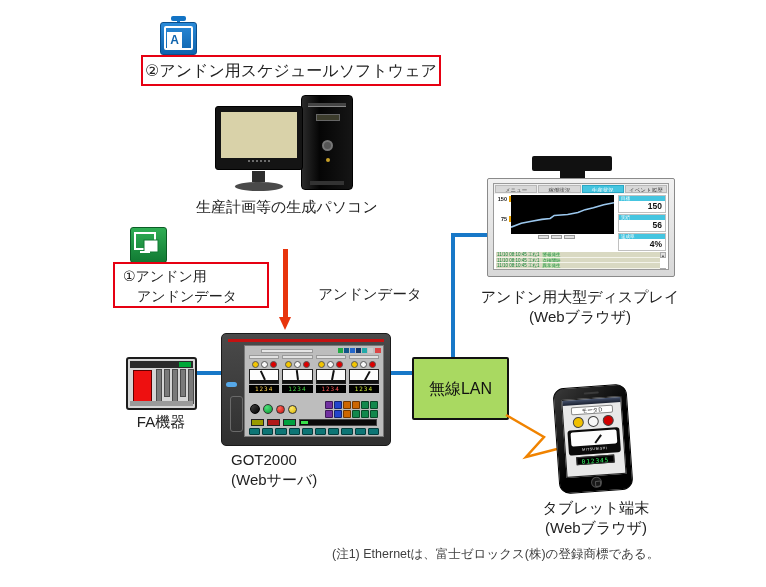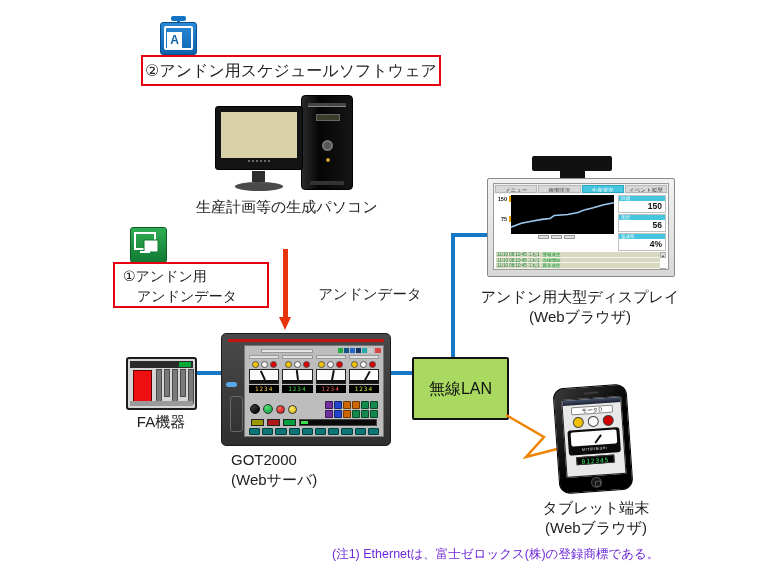--- a/index.html
+++ b/index.html
@@ -152,21 +152,21 @@
   .phone .home { position:absolute; left:31px; bottom:3px; width:11px; height:11px; border-radius:50%; background:#181818; border:1px solid #4a4a4a; }
   .phone .home:before { content:""; position:absolute; left:3px; top:3px; width:4px; height:4px; border:1px solid #555; border-radius:1px; }
 
   
   .lbl { position:absolute; color:#222; }
   .pc-label { left:196px; top:198px; width:200px; font-size:15px; text-align:left; }
   .got-label { left:231px; top:450px; width:150px; font-size:15px; line-height:20px; text-align:left; }
   .fa-label { left:122px; top:413px; width:78px; font-size:15px; text-align:center; }
   .disp-label { left:465px; top:287px; width:230px; font-size:15px; line-height:20px; text-align:center; }
   .tab-label { left:520px; top:498px; width:152px; font-size:15px; line-height:20px; text-align:center; }
-  .footnote { left:332px; top:546px; font-size:12.5px; color:#6d28d9; }
+  .footnote { left:332px; top:546px; font-size:12.5px; color:#404040; }
 </style>
 </head>
 <body>
 
 <div class="canvas">
 
   <div class="abs icon-sched">
     <div class="ant"></div>
     <div class="body"></div>
     <div class="frame"></div>

